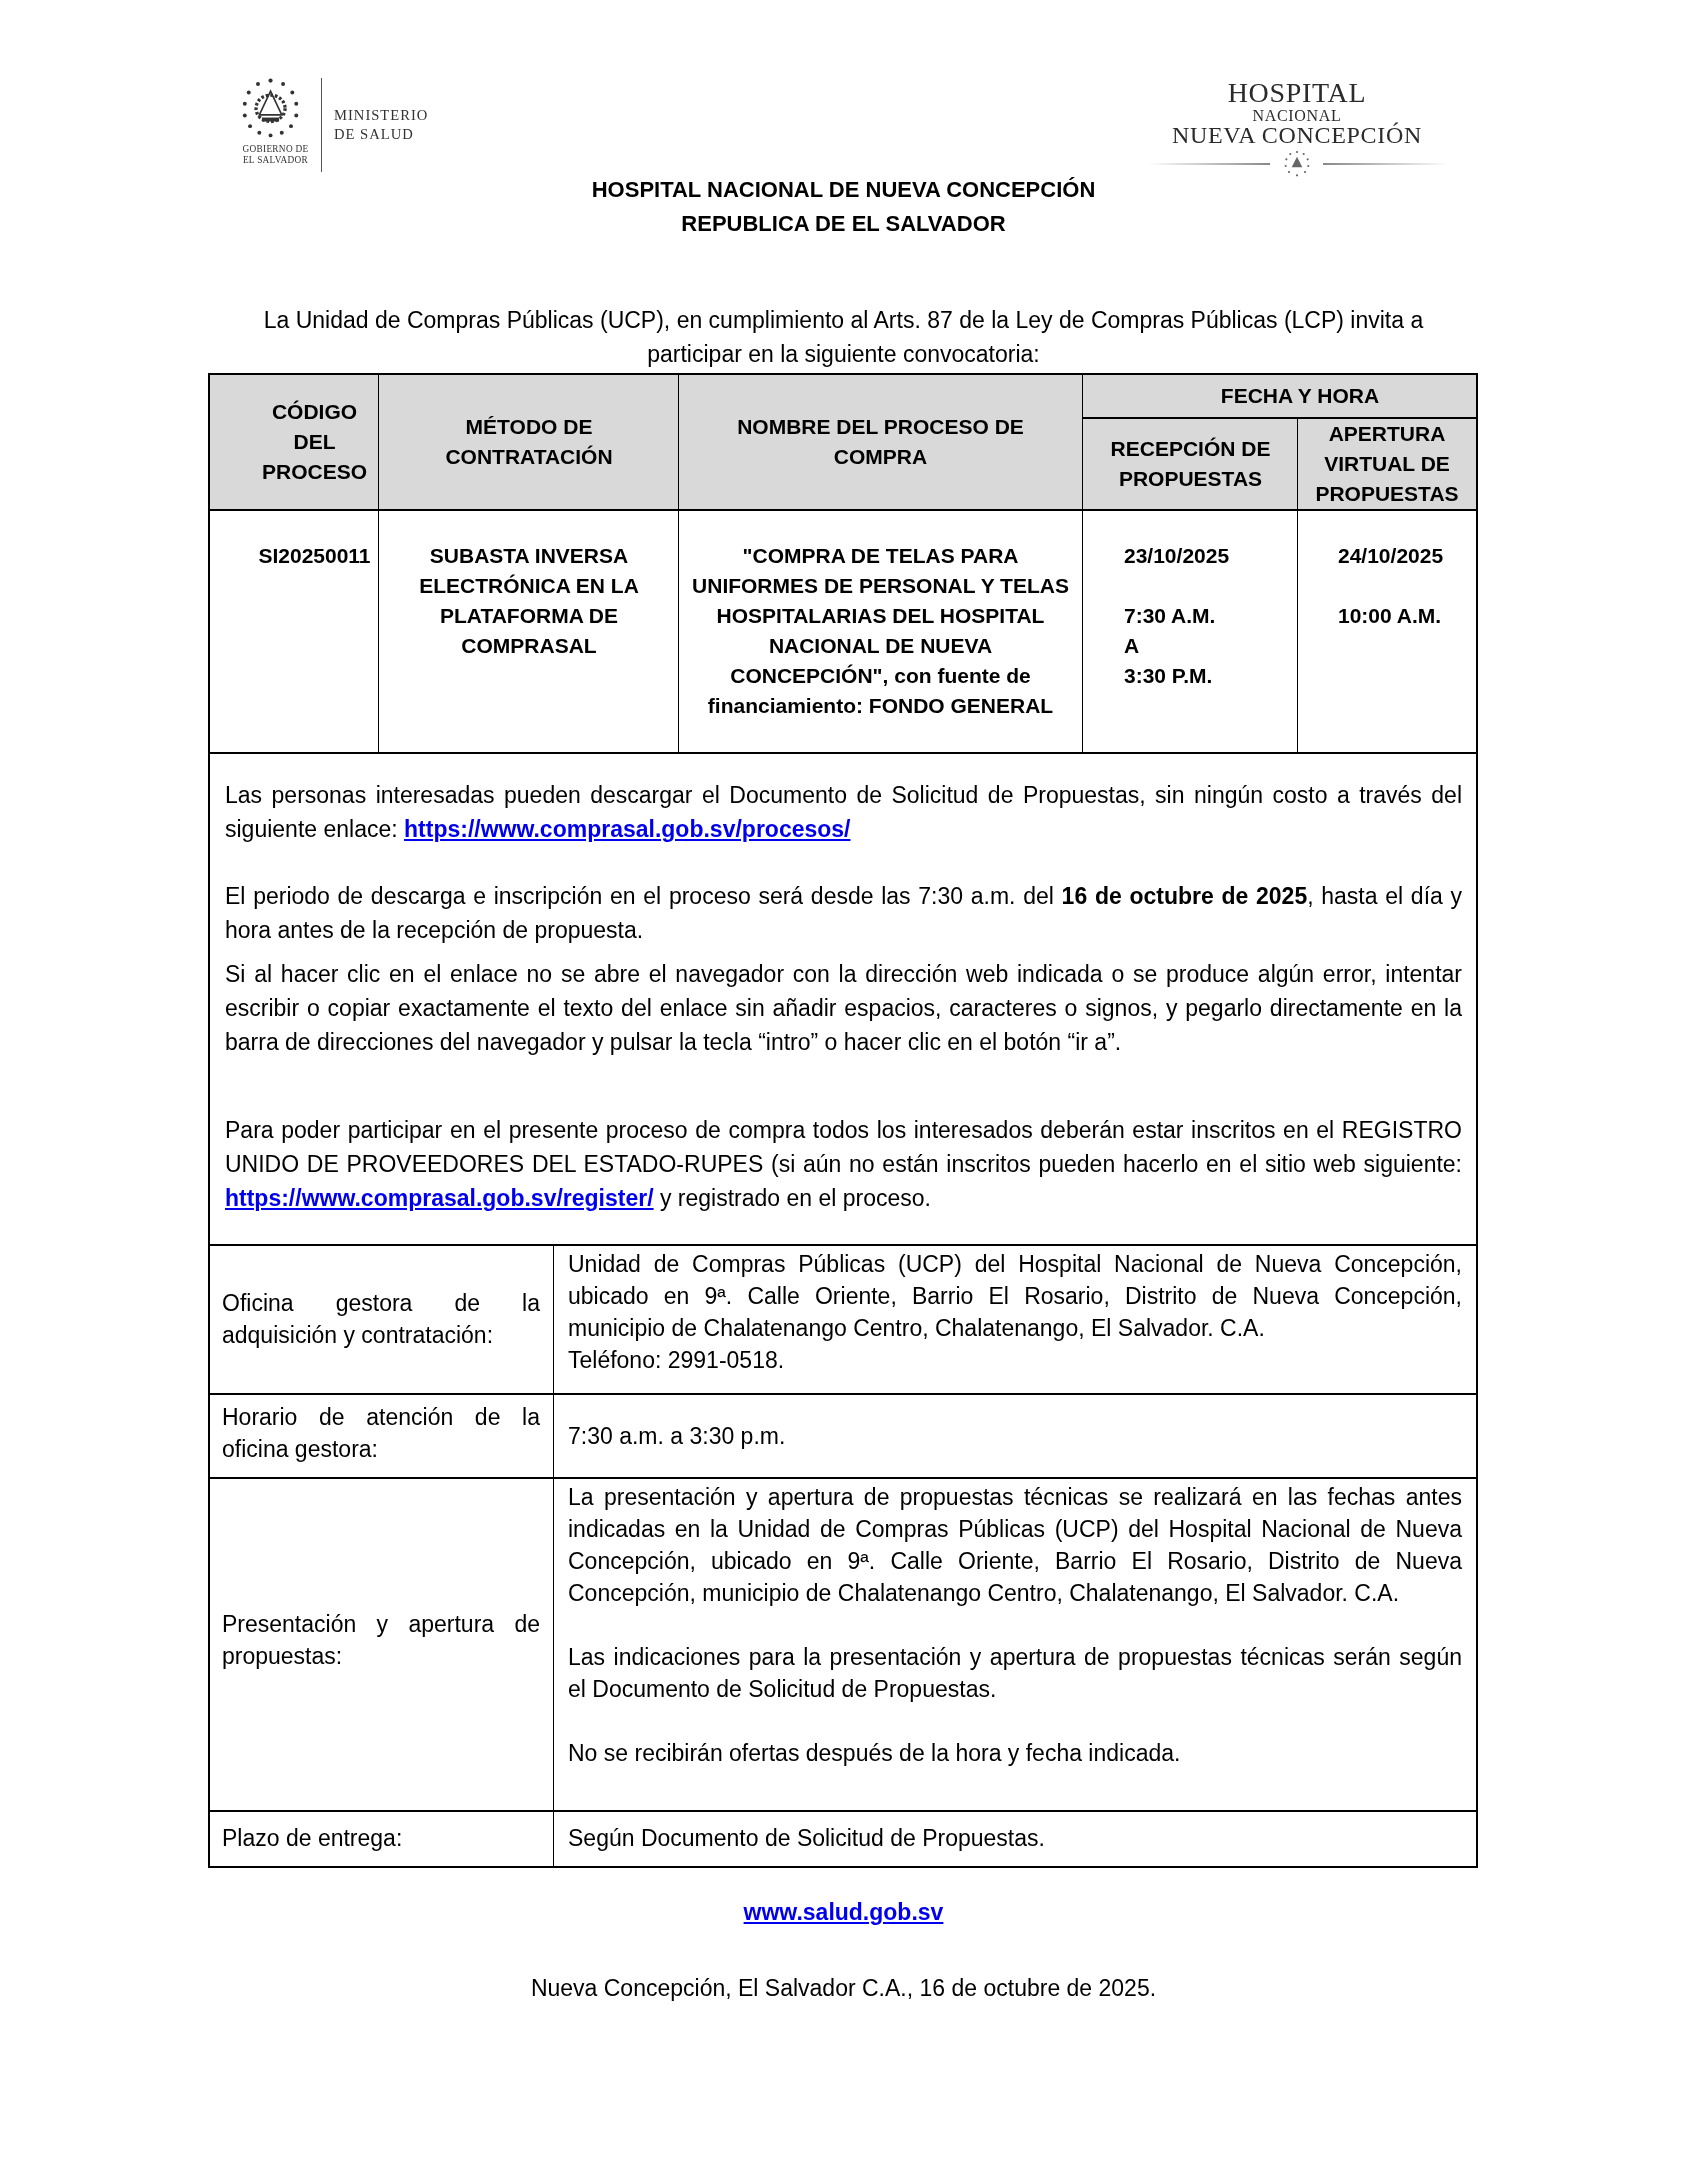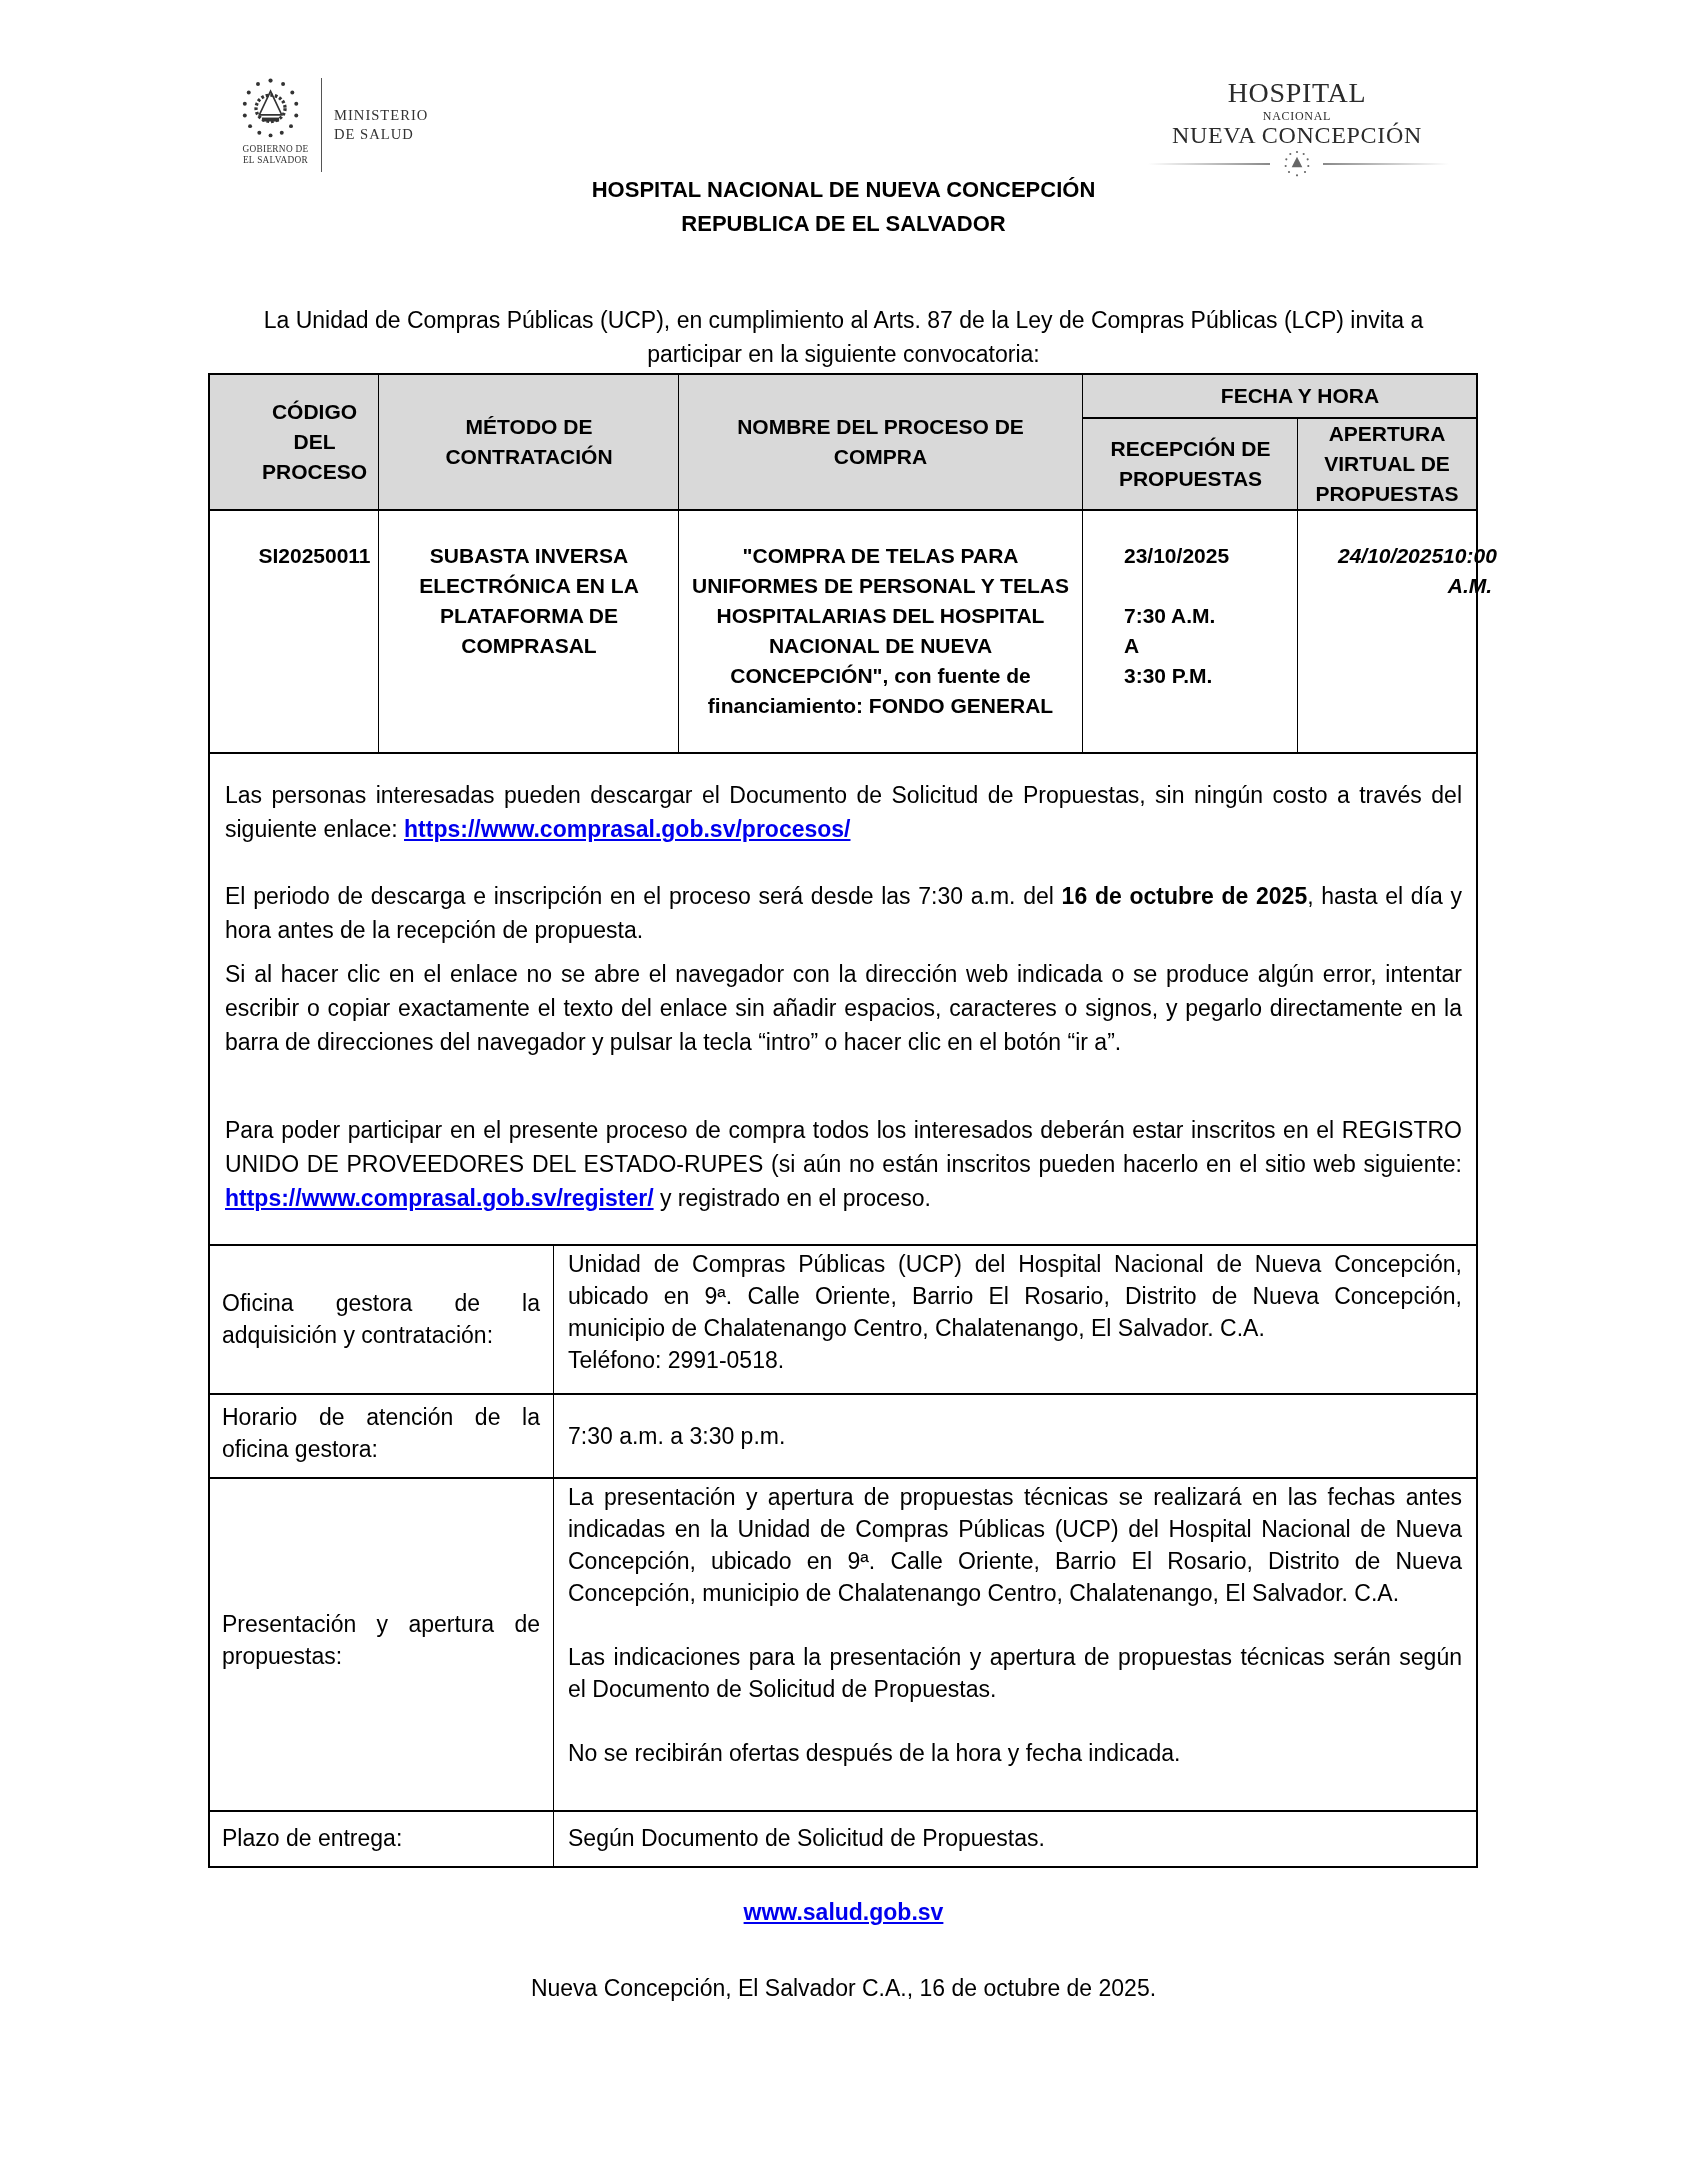--- a/index.html
+++ b/index.html
@@ -11,21 +11,21 @@
   .gob-logo { left:225px; top:74px; width:99px; height:99px; }
   .gob-caption { left:229px; top:144px; width:93px; font-family:"Liberation Serif", serif;
                  font-size:9.3px; line-height:10.6px; color:#333; letter-spacing:0.3px; text-align:center; }
   .gob-divider { left:321px; top:78px; width:1.3px; height:94px; background:#555; }
   .minsal { left:334px; top:106px; font-family:"Liberation Serif", serif; font-size:14.6px;
             line-height:18.5px; color:#333; letter-spacing:1px; }
 
   .hosp-title { left:1125px; top:74px; width:344px; text-align:center;
                 font-family:"Liberation Serif", serif; color:#2b2b2b; }
   .hosp-title .big { font-size:28px; line-height:37px; letter-spacing:0.7px; }
-  .hosp-title .small { font-size:12px; line-height:10.6px; letter-spacing:0.7px; }
+  .hosp-title .small { font-size:16px; line-height:10.6px; letter-spacing:0.7px; }
   .hosp-title .mid { font-size:24px; line-height:26.5px; letter-spacing:0.7px; }
   .hosp-rule-l { left:1148px; top:163px; width:122px; height:2px;
                  background:linear-gradient(to right, rgba(150,150,150,0), #888); }
   .hosp-rule-r { left:1323px; top:163px; width:126px; height:2px;
                  background:linear-gradient(to left, rgba(150,150,150,0), #888); }
   .hosp-emblem { left:1283px; top:150px; width:28px; height:28px; }
 
   
   .heading { left:0; top:173px; width:1687px; text-align:center; font-weight:bold;
              font-size:22px; line-height:34px; }
@@ -165,21 +165,21 @@
 <div class="cell dat" style="left:679px; top:541px; width:403px; height:198px; padding:0 10.6px;">
   <span>"COMPRA DE TELAS PARA UNIFORMES DE PERSONAL Y TELAS HOSPITALARIAS DEL HOSPITAL NACIONAL DE NUEVA CONCEPCIÓN", con fuente de financiamiento: FONDO GENERAL</span>
 </div>
 <div class="cell dat" style="left:1084px; top:541px; width:213px; height:198px; flex-direction:column; justify-content:flex-start;">
   <div>23/10/2025</div>
   <div style="height:30px;"></div>
   <div>7:30 A.M.</div>
   <div>A</div>
   <div>3:30 P.M.</div>
 </div>
-<div class="cell dat" style="left:1298px; top:541px; width:178px; height:198px; flex-direction:row; justify-content:flex-start;font-style:italic;">
+<div class="cell dat" style="left:1298px; top:541px; width:178px; height:198px; flex-direction:column; justify-content:flex-start;">
   <div>24/10/2025</div>
   <div style="height:30px;"></div>
   <div>10:00 A.M.</div>
 </div>
 
 <div class="blk" style="top:778px;">
   <span>Las personas interesadas pueden descargar el Documento de Solicitud de Propuestas, sin ningún costo a través del siguiente enlace: </span><a class="link">https://www.comprasal.gob.sv/procesos/</a>
 </div>
 <div class="blk" style="top:879px;">
   <span>El periodo de descarga e inscripción en el proceso será desde las 7:30 a.m. del </span><b>16 de octubre de 2025</b><span>, hasta el día y hora antes de la recepción de propuesta.</span>

